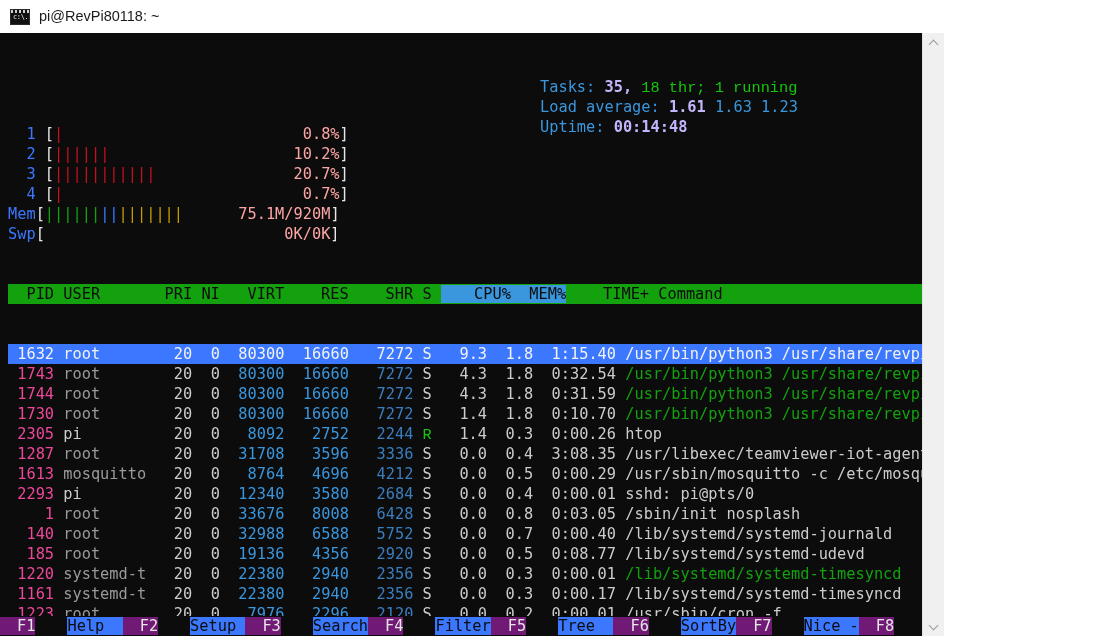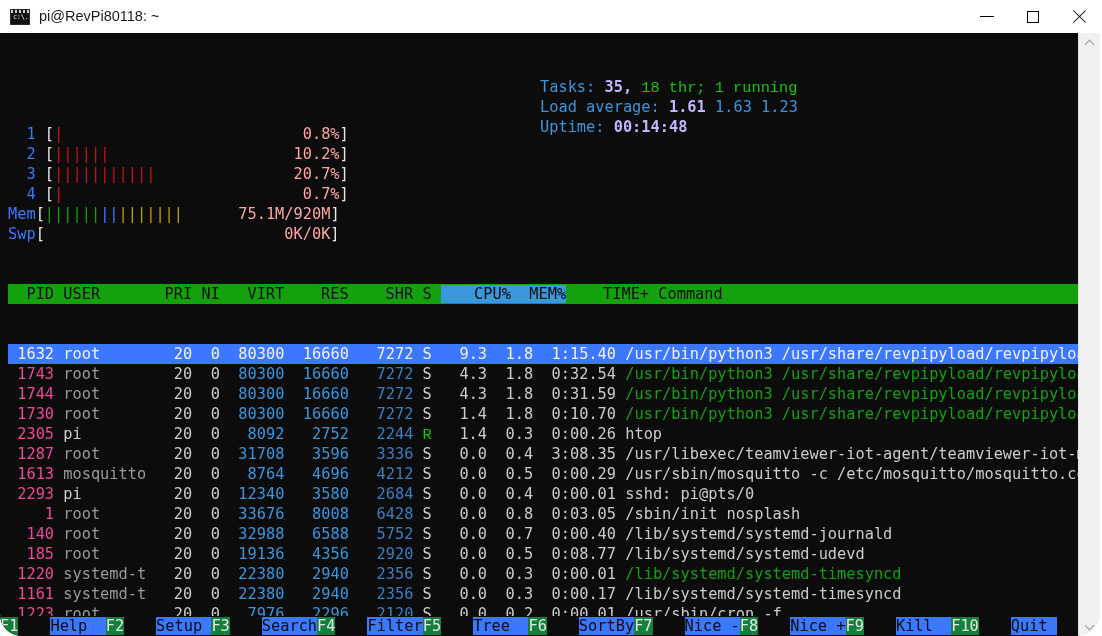--- a/index.html
+++ b/index.html
@@ -4,24 +4,23 @@
 <style>
   html, body {
     margin: 0; padding: 0;
     width: 1102px; height: 636px;
     overflow: hidden;
     background: #ffffff;
     font-family: "DejaVu Sans Mono", monospace;
   }
   #app {
     position: relative;
-    width: 1100px; height: 636px;
-    background: #ffffff;
-    overflow: hidden;
-    border-radius: 22px;
+    width: 944px; height: 636px;
+    background: #ffffff;
+    overflow: hidden;
   }
 
   
   .titlebar {
     position: absolute; top: 0; left: 0;
     width: 1102px; height: 33px;
     background: #ffffff;
     display: flex; align-items: center;
   }
   .tb-icon {
@@ -130,21 +129,21 @@
     position: absolute;
     left: 0; top: 616px;
     width: 1080px; height: 20px;
     background: #0c0c0c;
     font-family: "DejaVu Sans Mono", monospace;
     font-size: 15.3px;
     line-height: 20px;
     white-space: pre;
     overflow: hidden;
   }
-  .fk { color: #e6e6e6; background: #15803d; }
+  .fk { color: #e6e6e6; background: #701a75; padding-left: 17px; }
   .fl { color: #0c0c0c; background: #3b78ff; margin-left: 32px; }
 
   
   .scrollbar {
     position: absolute;
     right: 0; top: 33px;
     width: 22px; height: 603px;
     background: #f0f0f0;
     border-left: 1px solid #e3e3e3;
     box-sizing: border-box;

